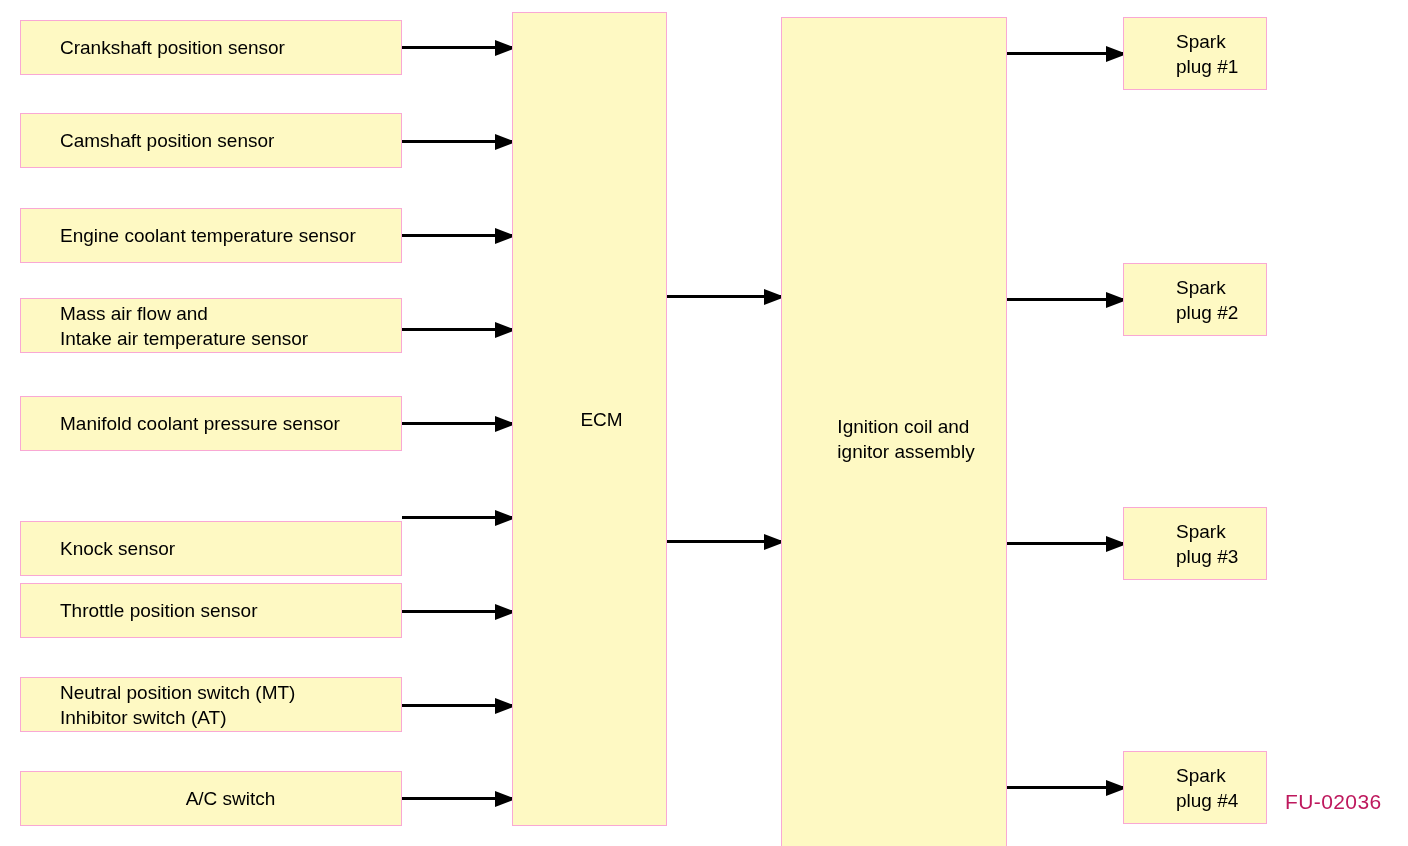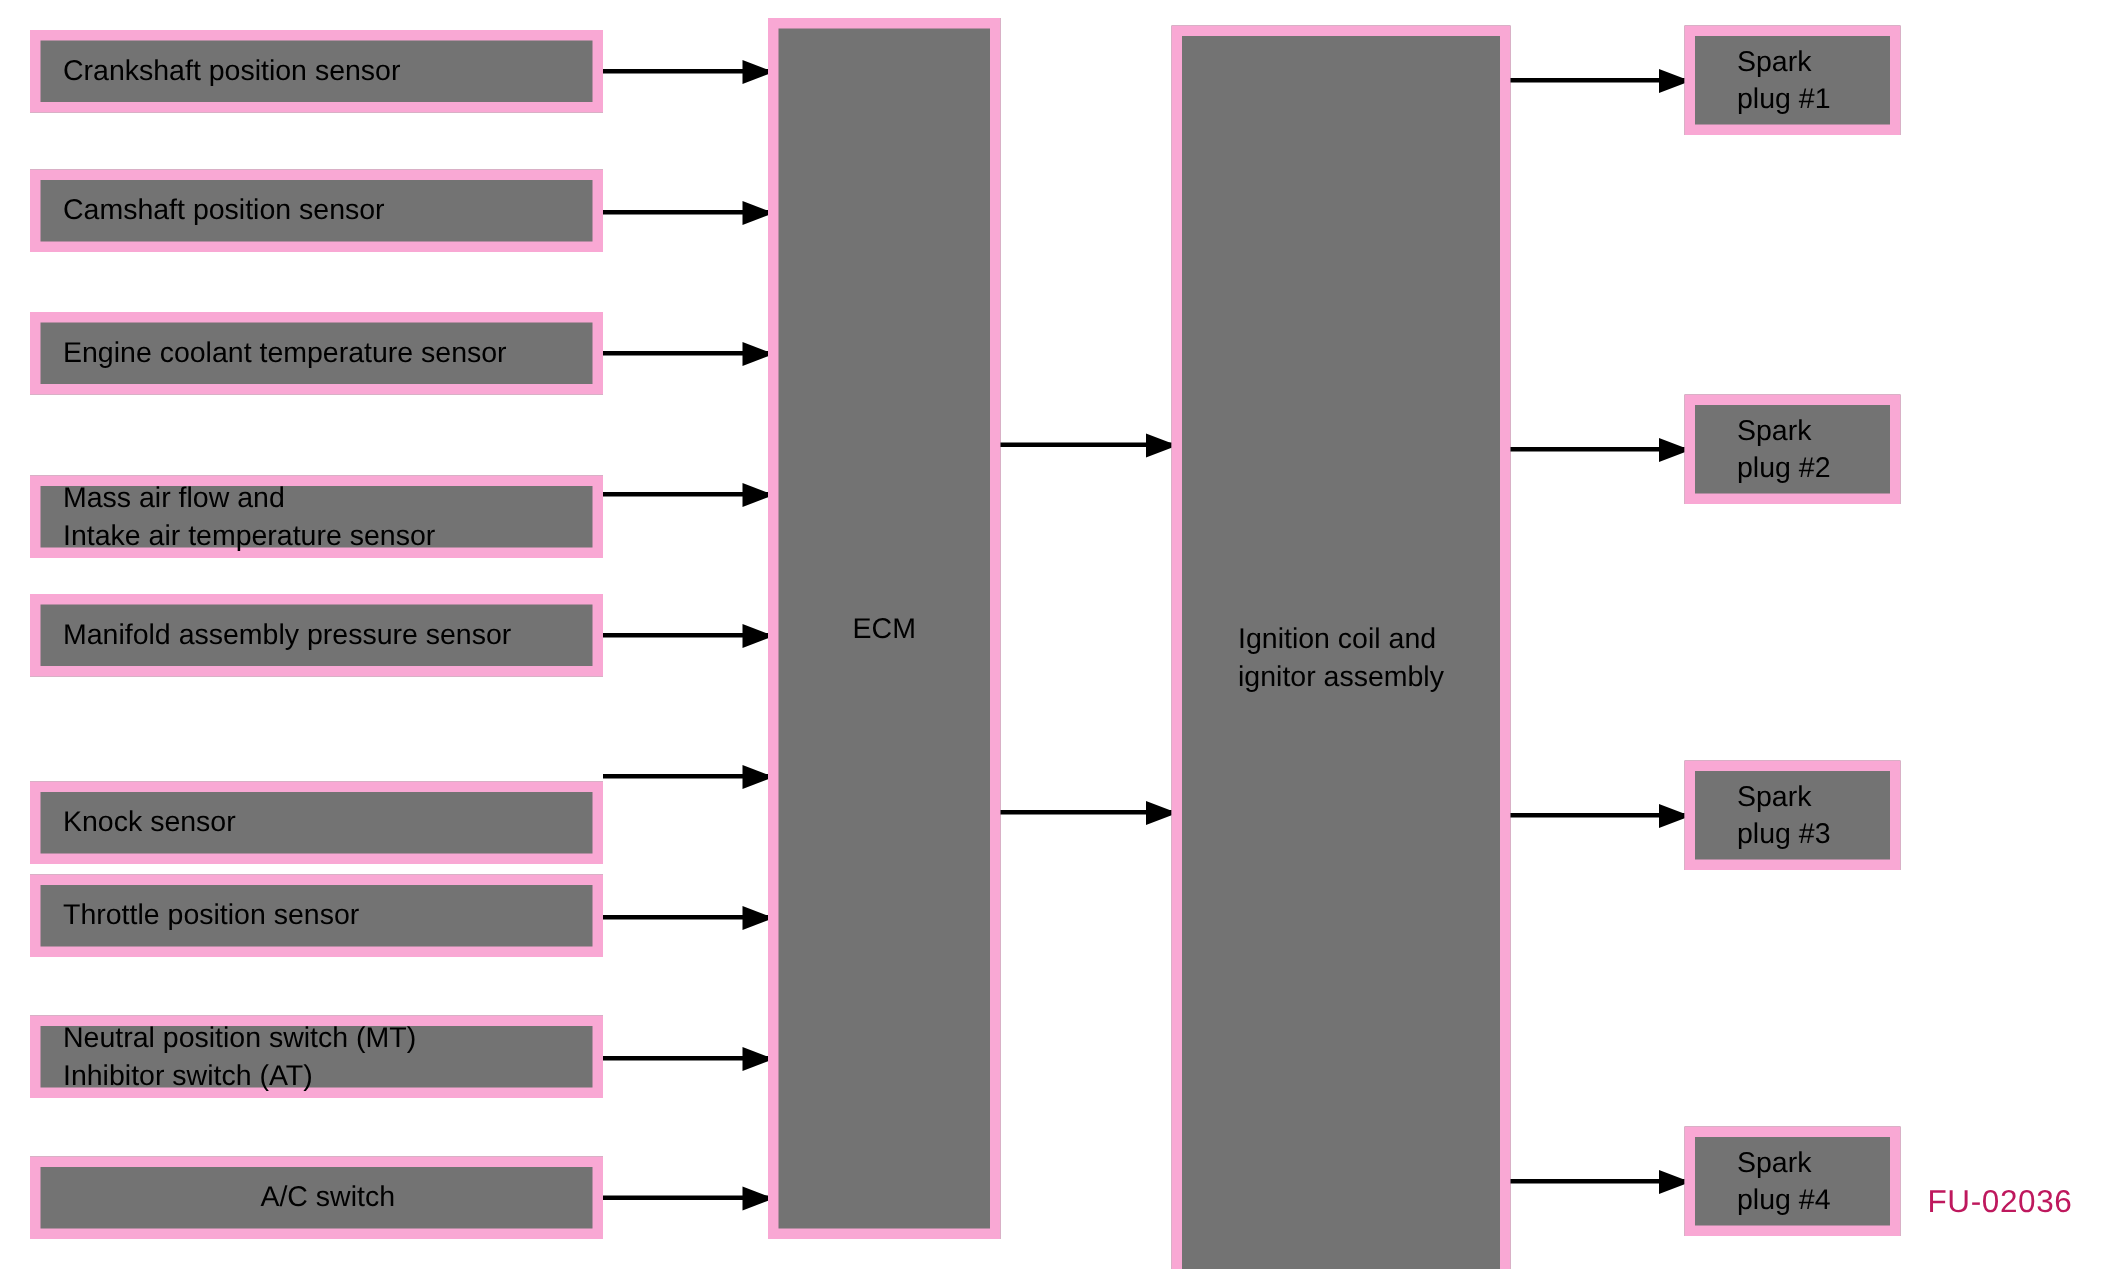--- a/index.html
+++ b/index.html
@@ -11,25 +11,26 @@
     position: relative;
     width: 1408px;
     height: 846px;
     background: #ffffff;
     font-family: "Liberation Sans", sans-serif;
     overflow: hidden;
   }
   .box {
     position: absolute;
     box-sizing: border-box;
-    border: 7px solid #f9a8d4;
-    background: #737373;
+    border: 1px solid #f9a8d4;
+    background: #fef9c3;
     display: flex;
     align-items: center;
     color: #000000;
+    padding-left: 24px;
   }
   .box-label {
     font-size: 19px;
     line-height: 25px;
     white-space: pre-line;
     color: #000000;
   }
   
   .sensor-box {
     left: 20px;
@@ -106,26 +107,26 @@
 
   <div class="box sensor-box" style="top:20px;">
     <span class="box-label">Crankshaft position sensor</span>
   </div>
   <div class="box sensor-box" style="top:113px;">
     <span class="box-label">Camshaft position sensor</span>
   </div>
   <div class="box sensor-box" style="top:208px;">
     <span class="box-label">Engine coolant temperature sensor</span>
   </div>
-  <div class="box sensor-box" style="top:317px;">
+  <div class="box sensor-box" style="top:298px;">
     <span class="box-label">Mass air flow and
 Intake air temperature sensor</span>
   </div>
   <div class="box sensor-box" style="top:396px;">
-    <span class="box-label">Manifold assembly pressure sensor</span>
+    <span class="box-label">Manifold coolant pressure sensor</span>
   </div>
   <div class="box sensor-box" style="top:489px;margin-top:32px;">
     <span class="box-label">Knock sensor</span>
   </div>
   <div class="box sensor-box" style="top:583px;">
     <span class="box-label">Throttle position sensor</span>
   </div>
   <div class="box sensor-box" style="top:677px;">
     <span class="box-label">Neutral position switch (MT)
 Inhibitor switch (AT)</span>

